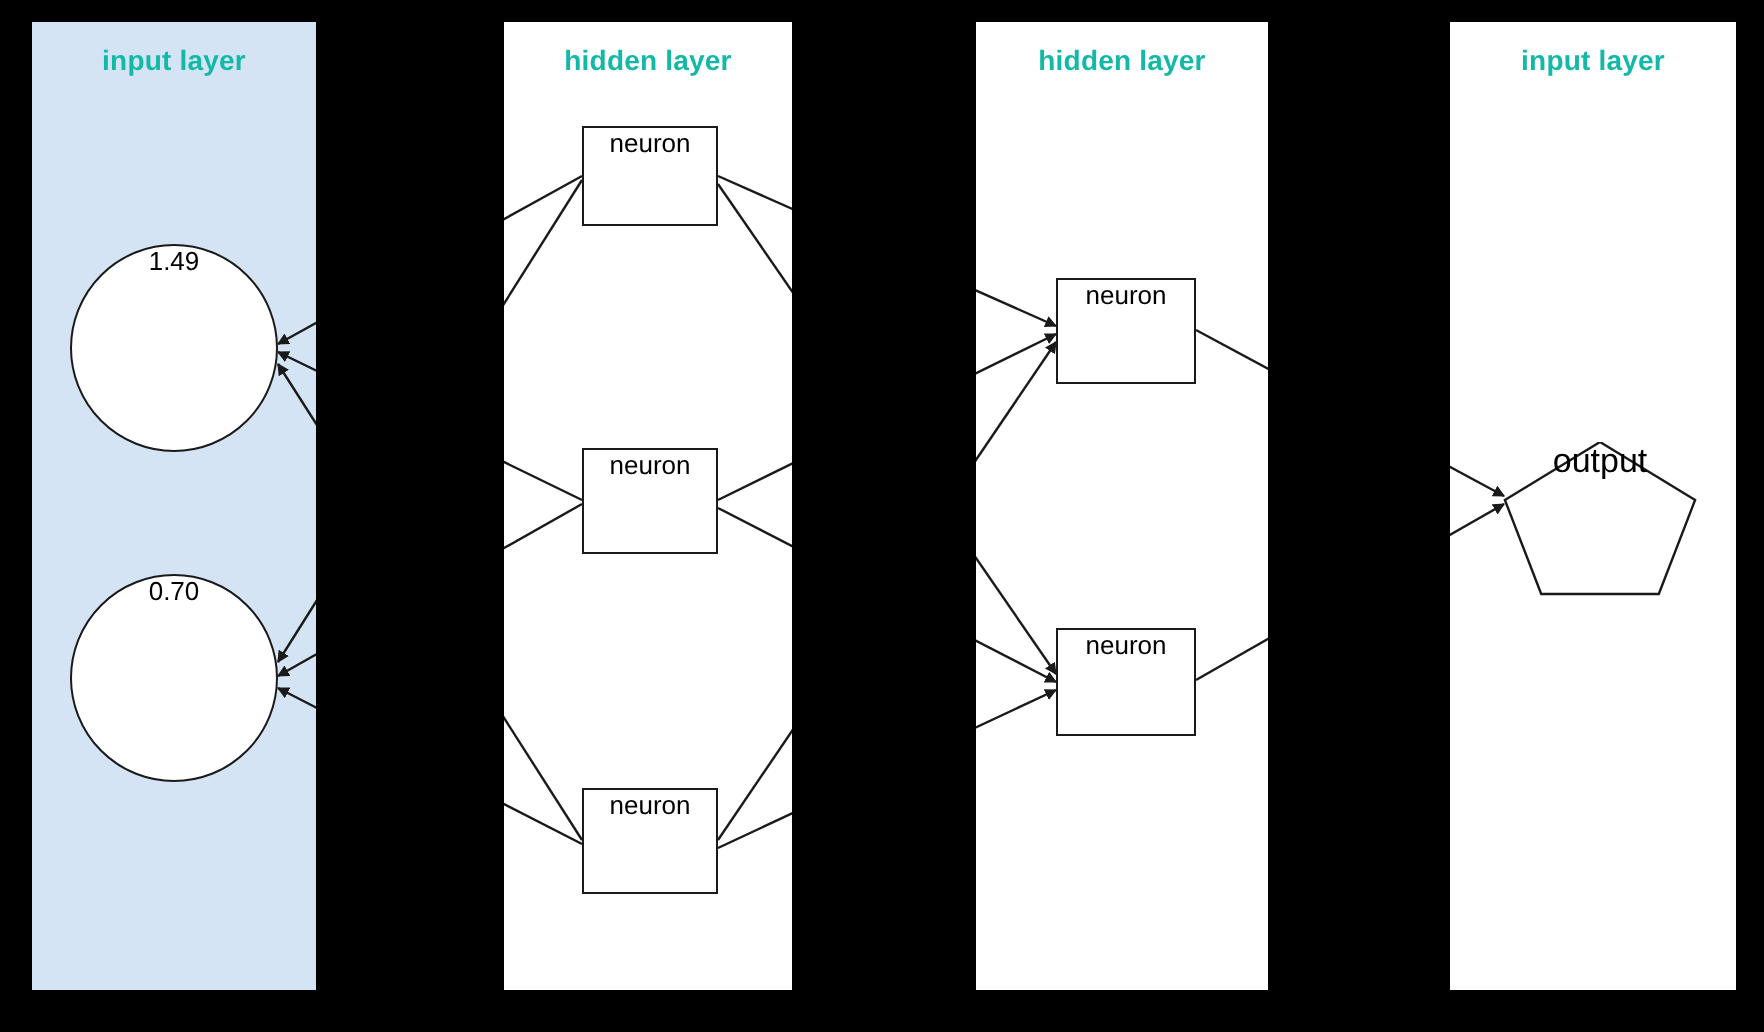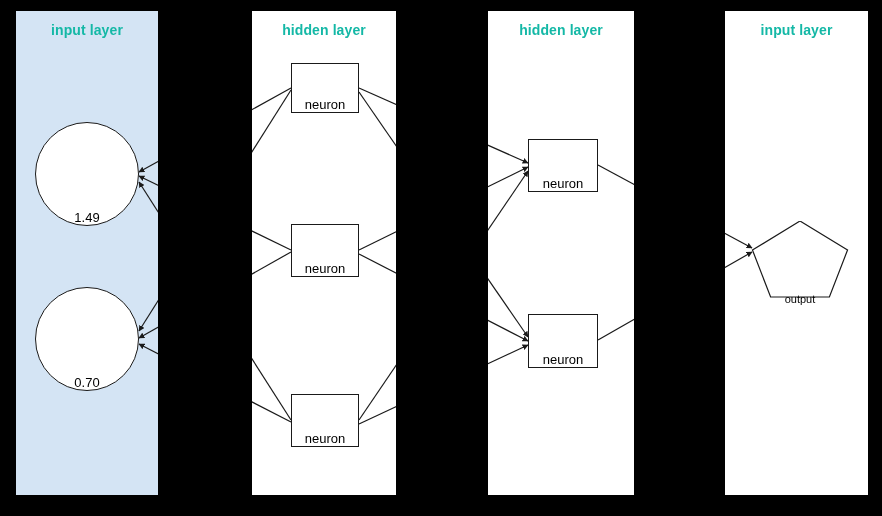--- a/index.html
+++ b/index.html
@@ -43,21 +43,21 @@
     text-align: center;
     font-size: 14px;
     font-weight: bold;
     color: #14b8a6;
     letter-spacing: 0.1px;
   }
   .node {
     position: absolute;
     box-sizing: border-box;
     display: flex;
-    align-items: flex-end;
+    align-items: flex-start;
     justify-content: center;
     font-size: 13px;
     color: #000000;
     background: #ffffff;
   }
   .node-circle {
     border: 1.2px solid #1a1a1a;
     border-radius: 50%;
   }
   .node-rect {
@@ -68,21 +68,21 @@
     border: none;
   }
   .pentagon-svg {
     position: absolute;
     left: 0;
     top: 0;
   }
   .pentagon-label {
     position: relative;
     z-index: 2;
-    font-size: 11px;
+    font-size: 17px;
   }
 </style>
 </head>
 <body>
 
 <div id="canvas">
 
   <div id="panels">
       <div class="layer-panel" style="left: 16px; top: 11px; width: 142px; height: 484px; background: rgb(212, 228, 244);"></div>
       <div class="layer-panel" style="left: 252px; top: 11px; width: 144px; height: 484px; background: rgb(255, 255, 255);"></div>

